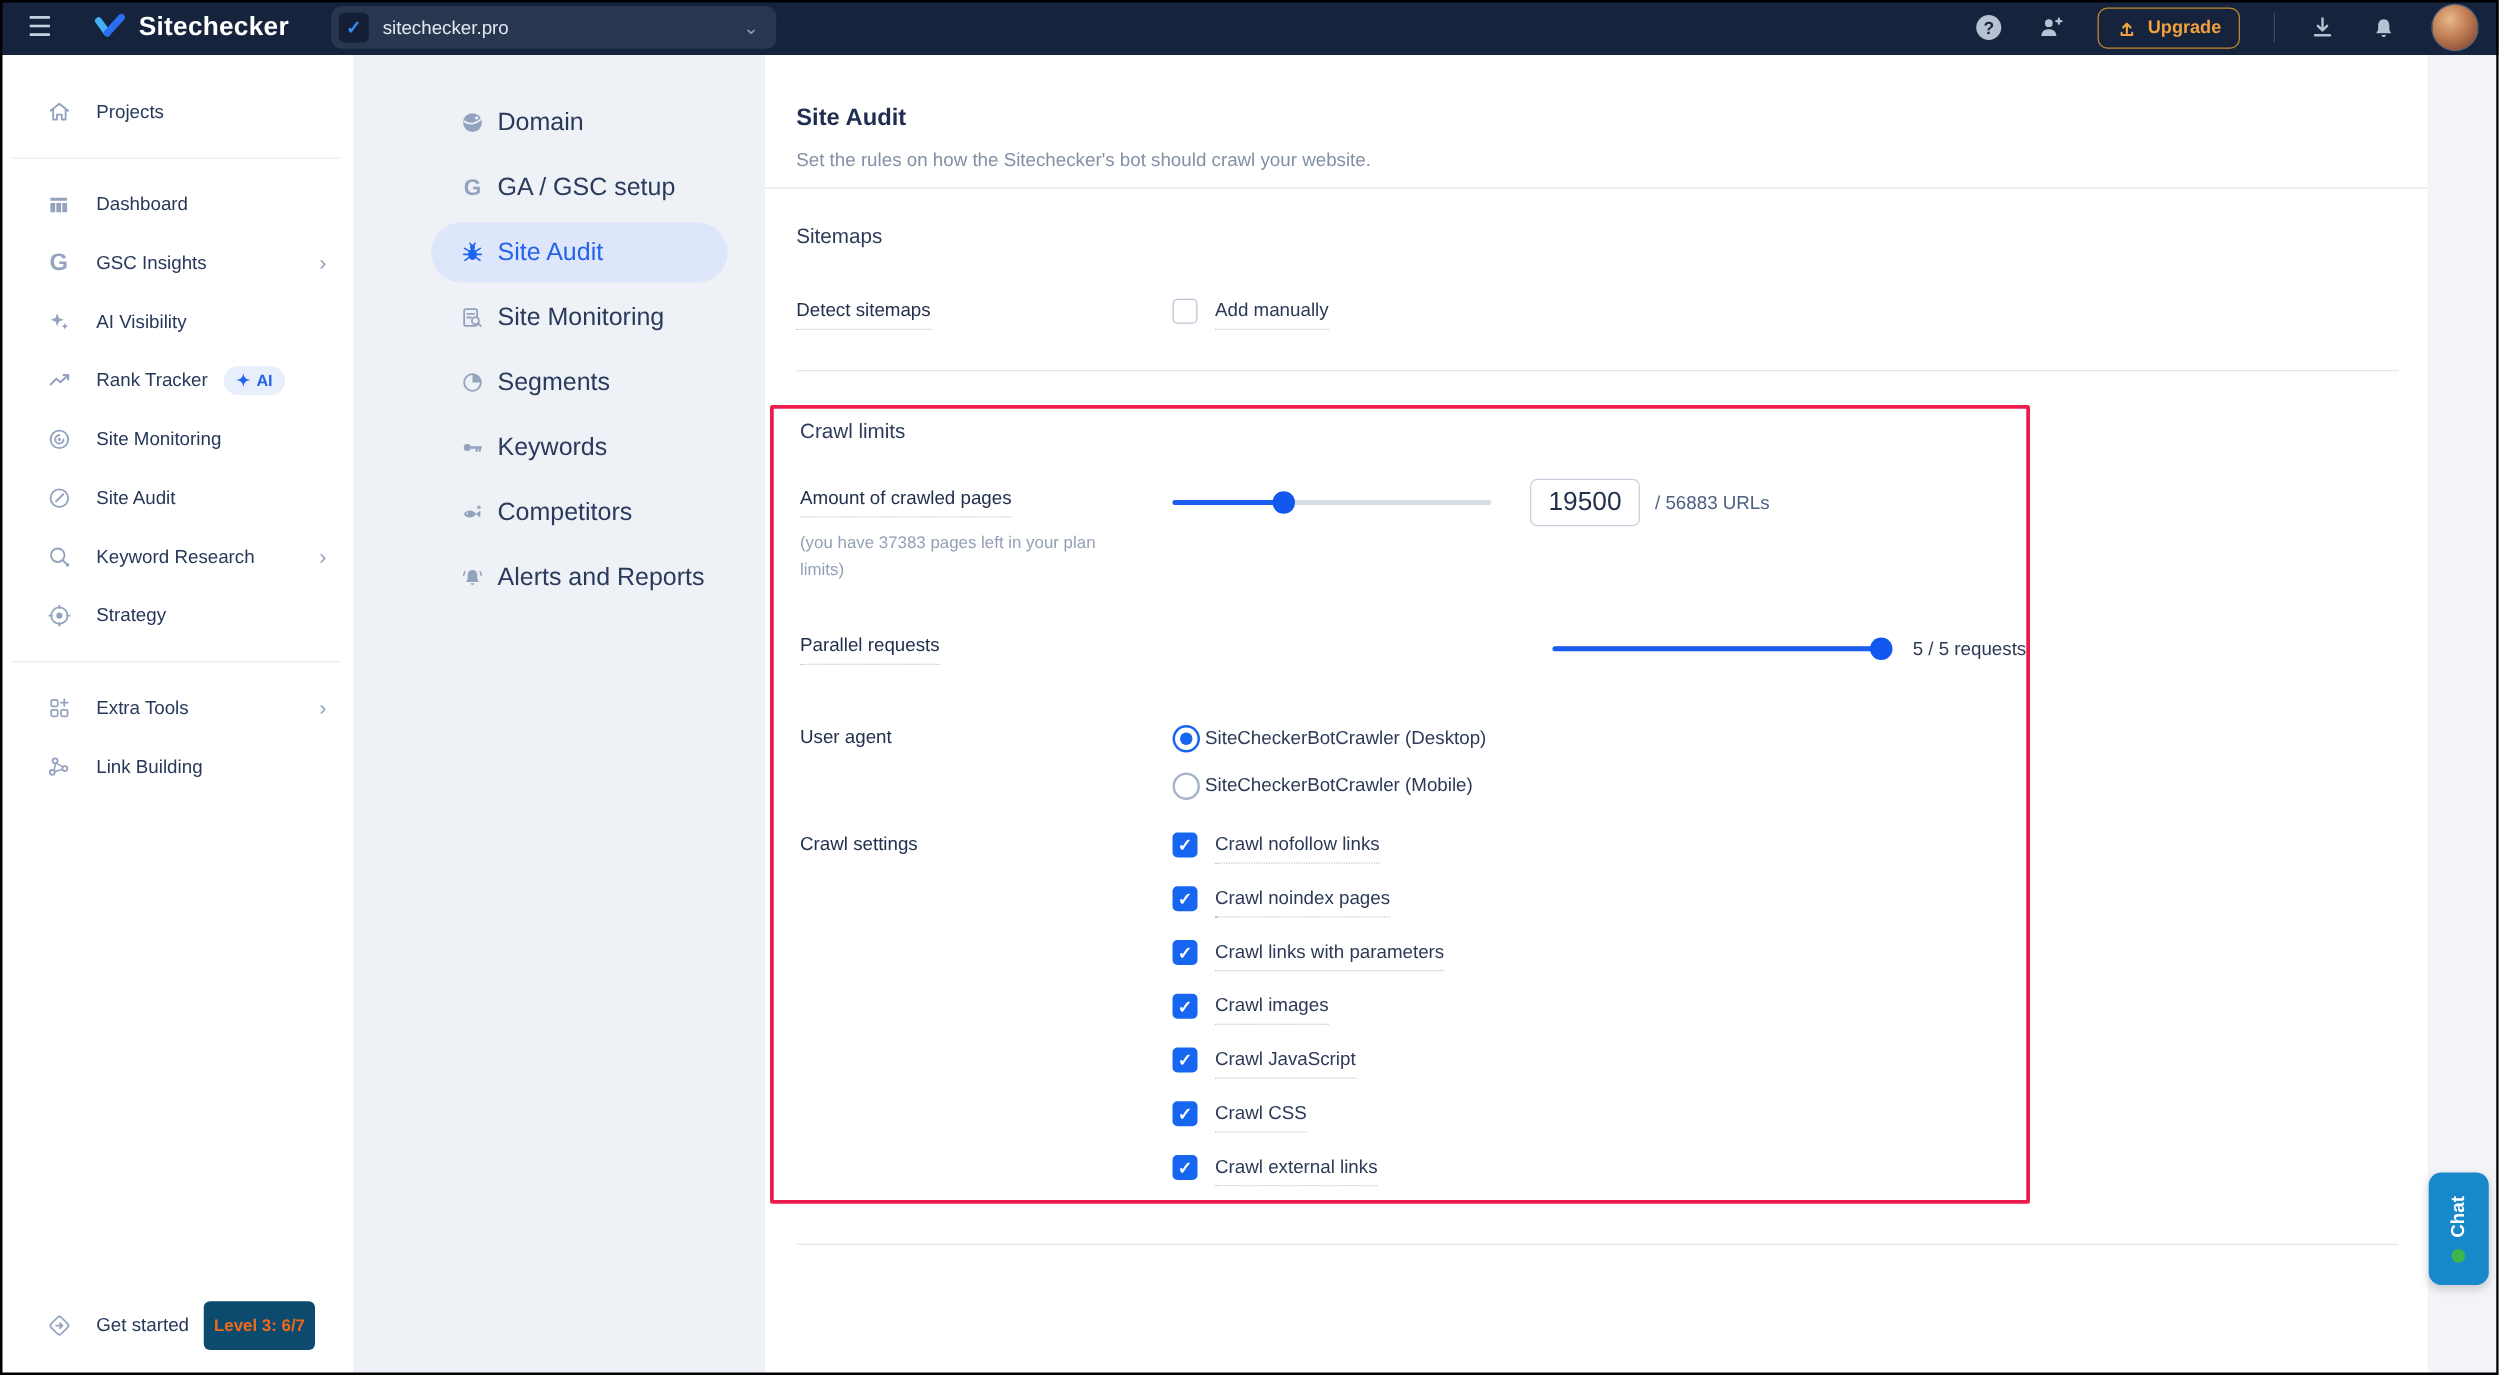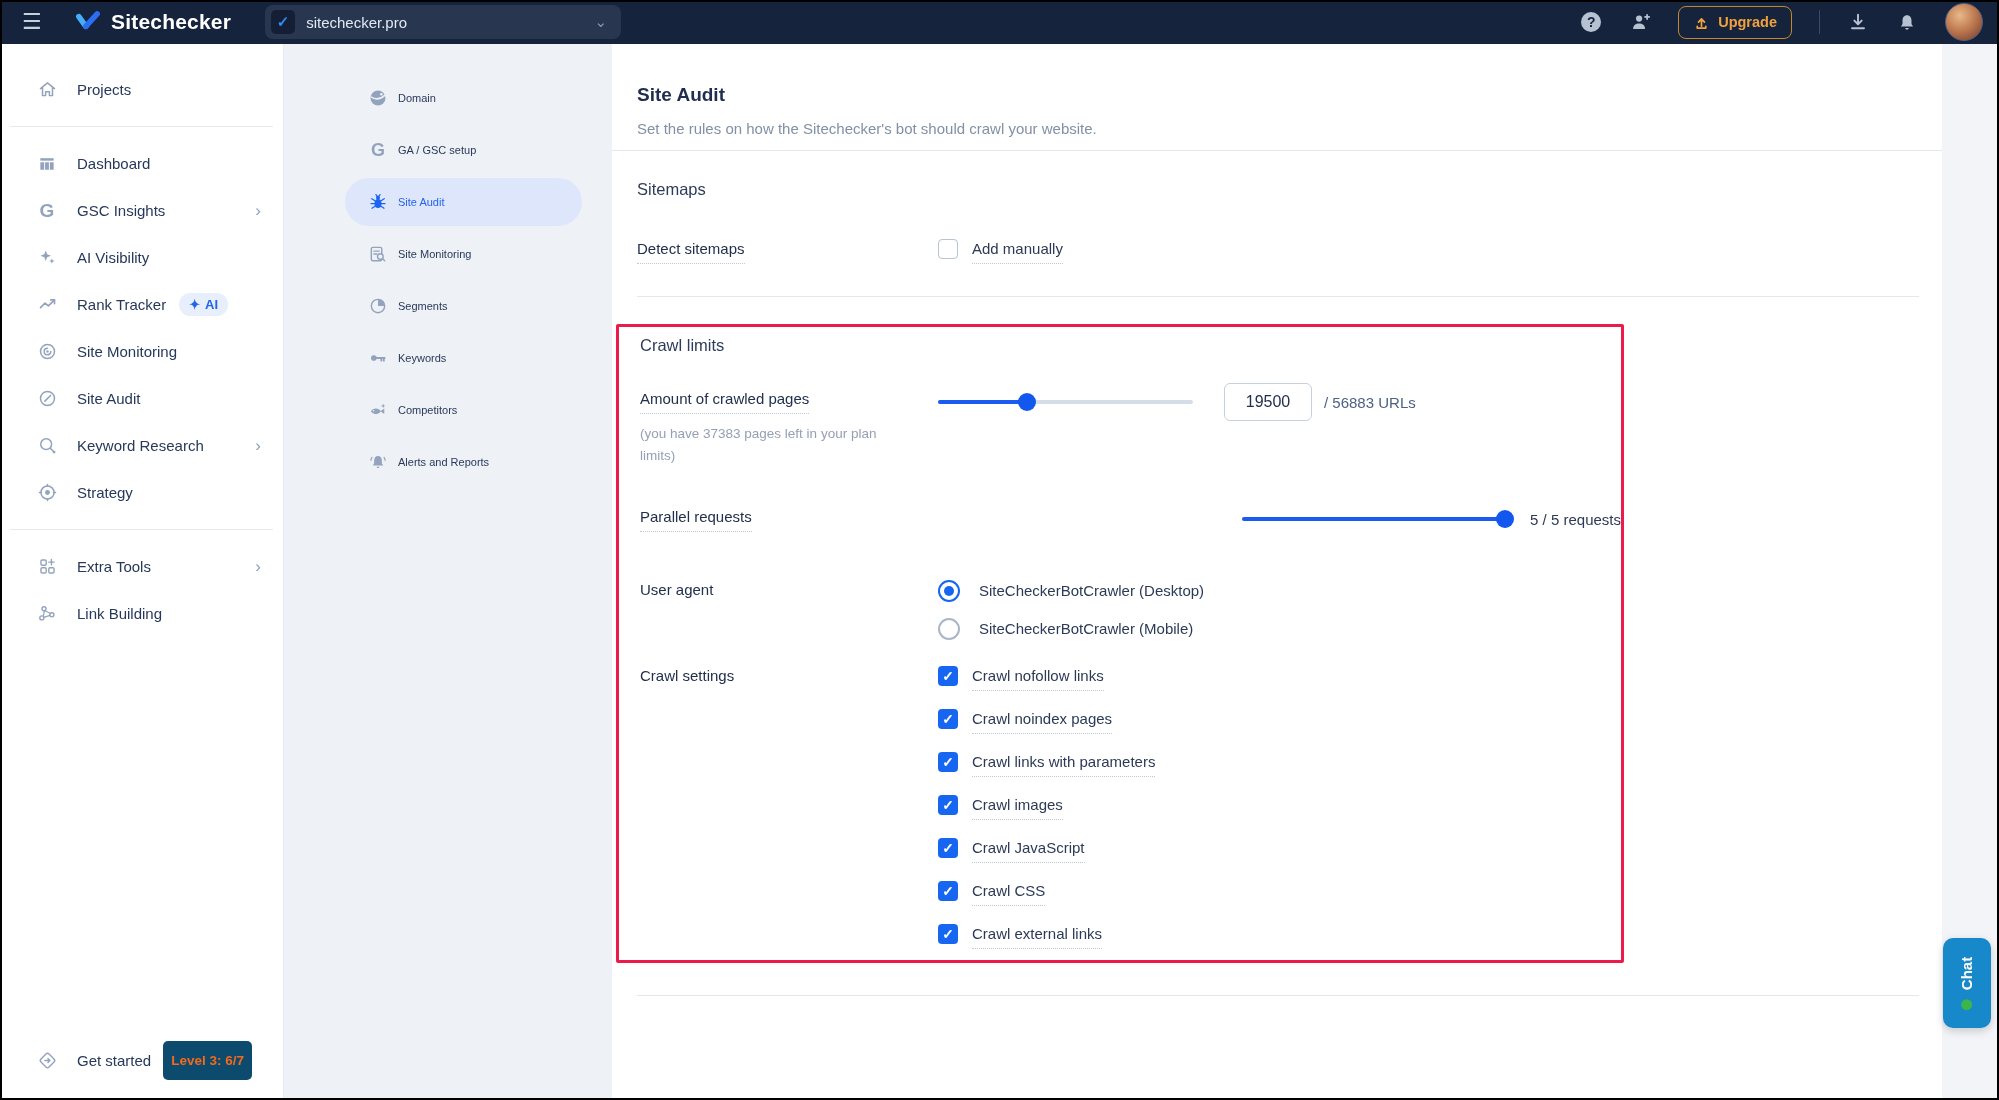--- a/index.html
+++ b/index.html
@@ -34,21 +34,21 @@
   .side-divider { height:1px; background:#e7eaf0; margin:13px 10px 13px 10px; }
   .ai-badge { margin-left:13px; background:#e7eefc; color:#2563eb; font-size:13px; font-weight:700; border-radius:12px; padding:4px 10px; display:flex; align-items:center; gap:5px; }
   .get-started { margin-top:auto; height:47px; display:flex; align-items:center; padding:0 22px 0 36px; margin-bottom:16px; cursor:pointer; }
   .level-badge { margin-left:12px; background:#0c4a6e; color:#f26a1b; font-size:13.5px; font-weight:700; border-radius:5px; padding:12px 8px; }
 
   
   .settings-menu { width:328px; background:#eef1f5; padding-top:30px; display:flex; flex-direction:column; gap:4px; }
   .menu-item { height:48px; margin:0 30px 0 61px; border-radius:24px; display:flex; align-items:center; padding-left:23px; cursor:pointer; }
   .menu-item.active { background:#dde6fb; }
   .menu-icon { width:20px; height:20px; margin-right:10px; display:flex; align-items:center; justify-content:center; color:#93a3bd; font-weight:700; }
-  .menu-label { font-size:11px; color:#2a3a5c; font-weight:500; }
+  .menu-label { font-size:20px; color:#2a3a5c; font-weight:500; }
   .menu-item.active .menu-label { color:#2563eb; }
 
   
   .content { flex:1; background:#fff; position:relative; max-width:1330px; }
   .gutter { width:57px; background:#f2f4f7; }
   .content-header { padding:40px 25px 11px 25px; border-bottom:1px solid #e4e8ee; }
   .page-title { font-size:19px; font-weight:700; color:#1f2d4e; line-height:22px; }
   .page-subtitle { margin-top:13px; font-size:15px; color:#8290a6; line-height:20px; }
 
   .section-heading { font-size:16.5px; color:#2e3c5b; line-height:20px; }
@@ -75,28 +75,28 @@
   .row-amount { margin-top:28px; }
   .amount-label-cell { padding-top:6px; max-width:250px; }
   .field-note { margin-top:9px; font-size:13.5px; color:#94a0b5; line-height:22px; }
   .control-line { display:flex; align-items:center; height:38px; }
   .slider { position:relative; height:18px; display:flex; align-items:center; cursor:pointer; }
   .slider-track { width:100%; height:4px; border-radius:2px; background:#d7dde6; position:relative; }
   .slider-fill { position:absolute; left:0; top:0; height:4px; border-radius:2px; background:#1a5cf0; }
   .slider-thumb { position:absolute; top:50%; width:18px; height:18px; border-radius:50%; background:#1257ee; transform:translate(-9px,-9px); }
   .slider-amount { width:255px; }
   .slider-parallel { width:268px; }
-  .num-input { width:88px; height:38px; border:1px solid #c7d0dc; border-radius:6px; text-align:center; font-size:16px; color:#22304d; margin-left:31px; font-family:"Liberation Sans",sans-serif; }
+  .num-input { width:88px; height:38px; border:1px solid #c7d0dc; border-radius:6px; text-align:center; font-size:21px; color:#22304d; margin-left:31px; font-family:"Liberation Sans",sans-serif; }
   .suffix { margin-left:12px; font-size:15px; color:#4d6183; }
   .row-parallel { margin-top:40px; }
   .row-parallel .control-line { height:24px;justify-content:flex-end; }
   .parallel-value { margin-left:20px; font-size:15px; color:#2c3a57; }
   .row-agent { margin-top:48px; }
   .radio-list { display:flex; flex-direction:column; gap:16px; }
-  .radio-option { display:flex; align-items:center; gap:19px; cursor:pointer; }
+  .radio-option { display:flex; align-items:center; gap:4px; cursor:pointer; }
   .radio { width:22px; height:22px; border-radius:50%; flex:0 0 22px; position:relative; background:#fff; }
   .radio.selected { border:2.5px solid #1666f1; }
   .radio.selected::after { content:""; position:absolute; left:50%; top:50%; width:10px; height:10px; border-radius:50%; background:#1666f1; transform:translate(-50%,-50%); }
   .radio.unselected { border:2px solid #aab6c8; }
   .row-crawlset { margin-top:26px; }
   .crawlset-list { display:flex; flex-direction:column; gap:18px; }
 
   
   .chat-btn { position:absolute; right:8px; top:938px; width:48px; height:90px; background:#1789cb; border-radius:10px; display:flex; align-items:center; justify-content:center; cursor:pointer; box-shadow:0 3px 8px rgba(0,0,0,.18); z-index:20; }
   .chat-inner { transform:rotate(-90deg); display:flex; align-items:center; gap:9px; }

